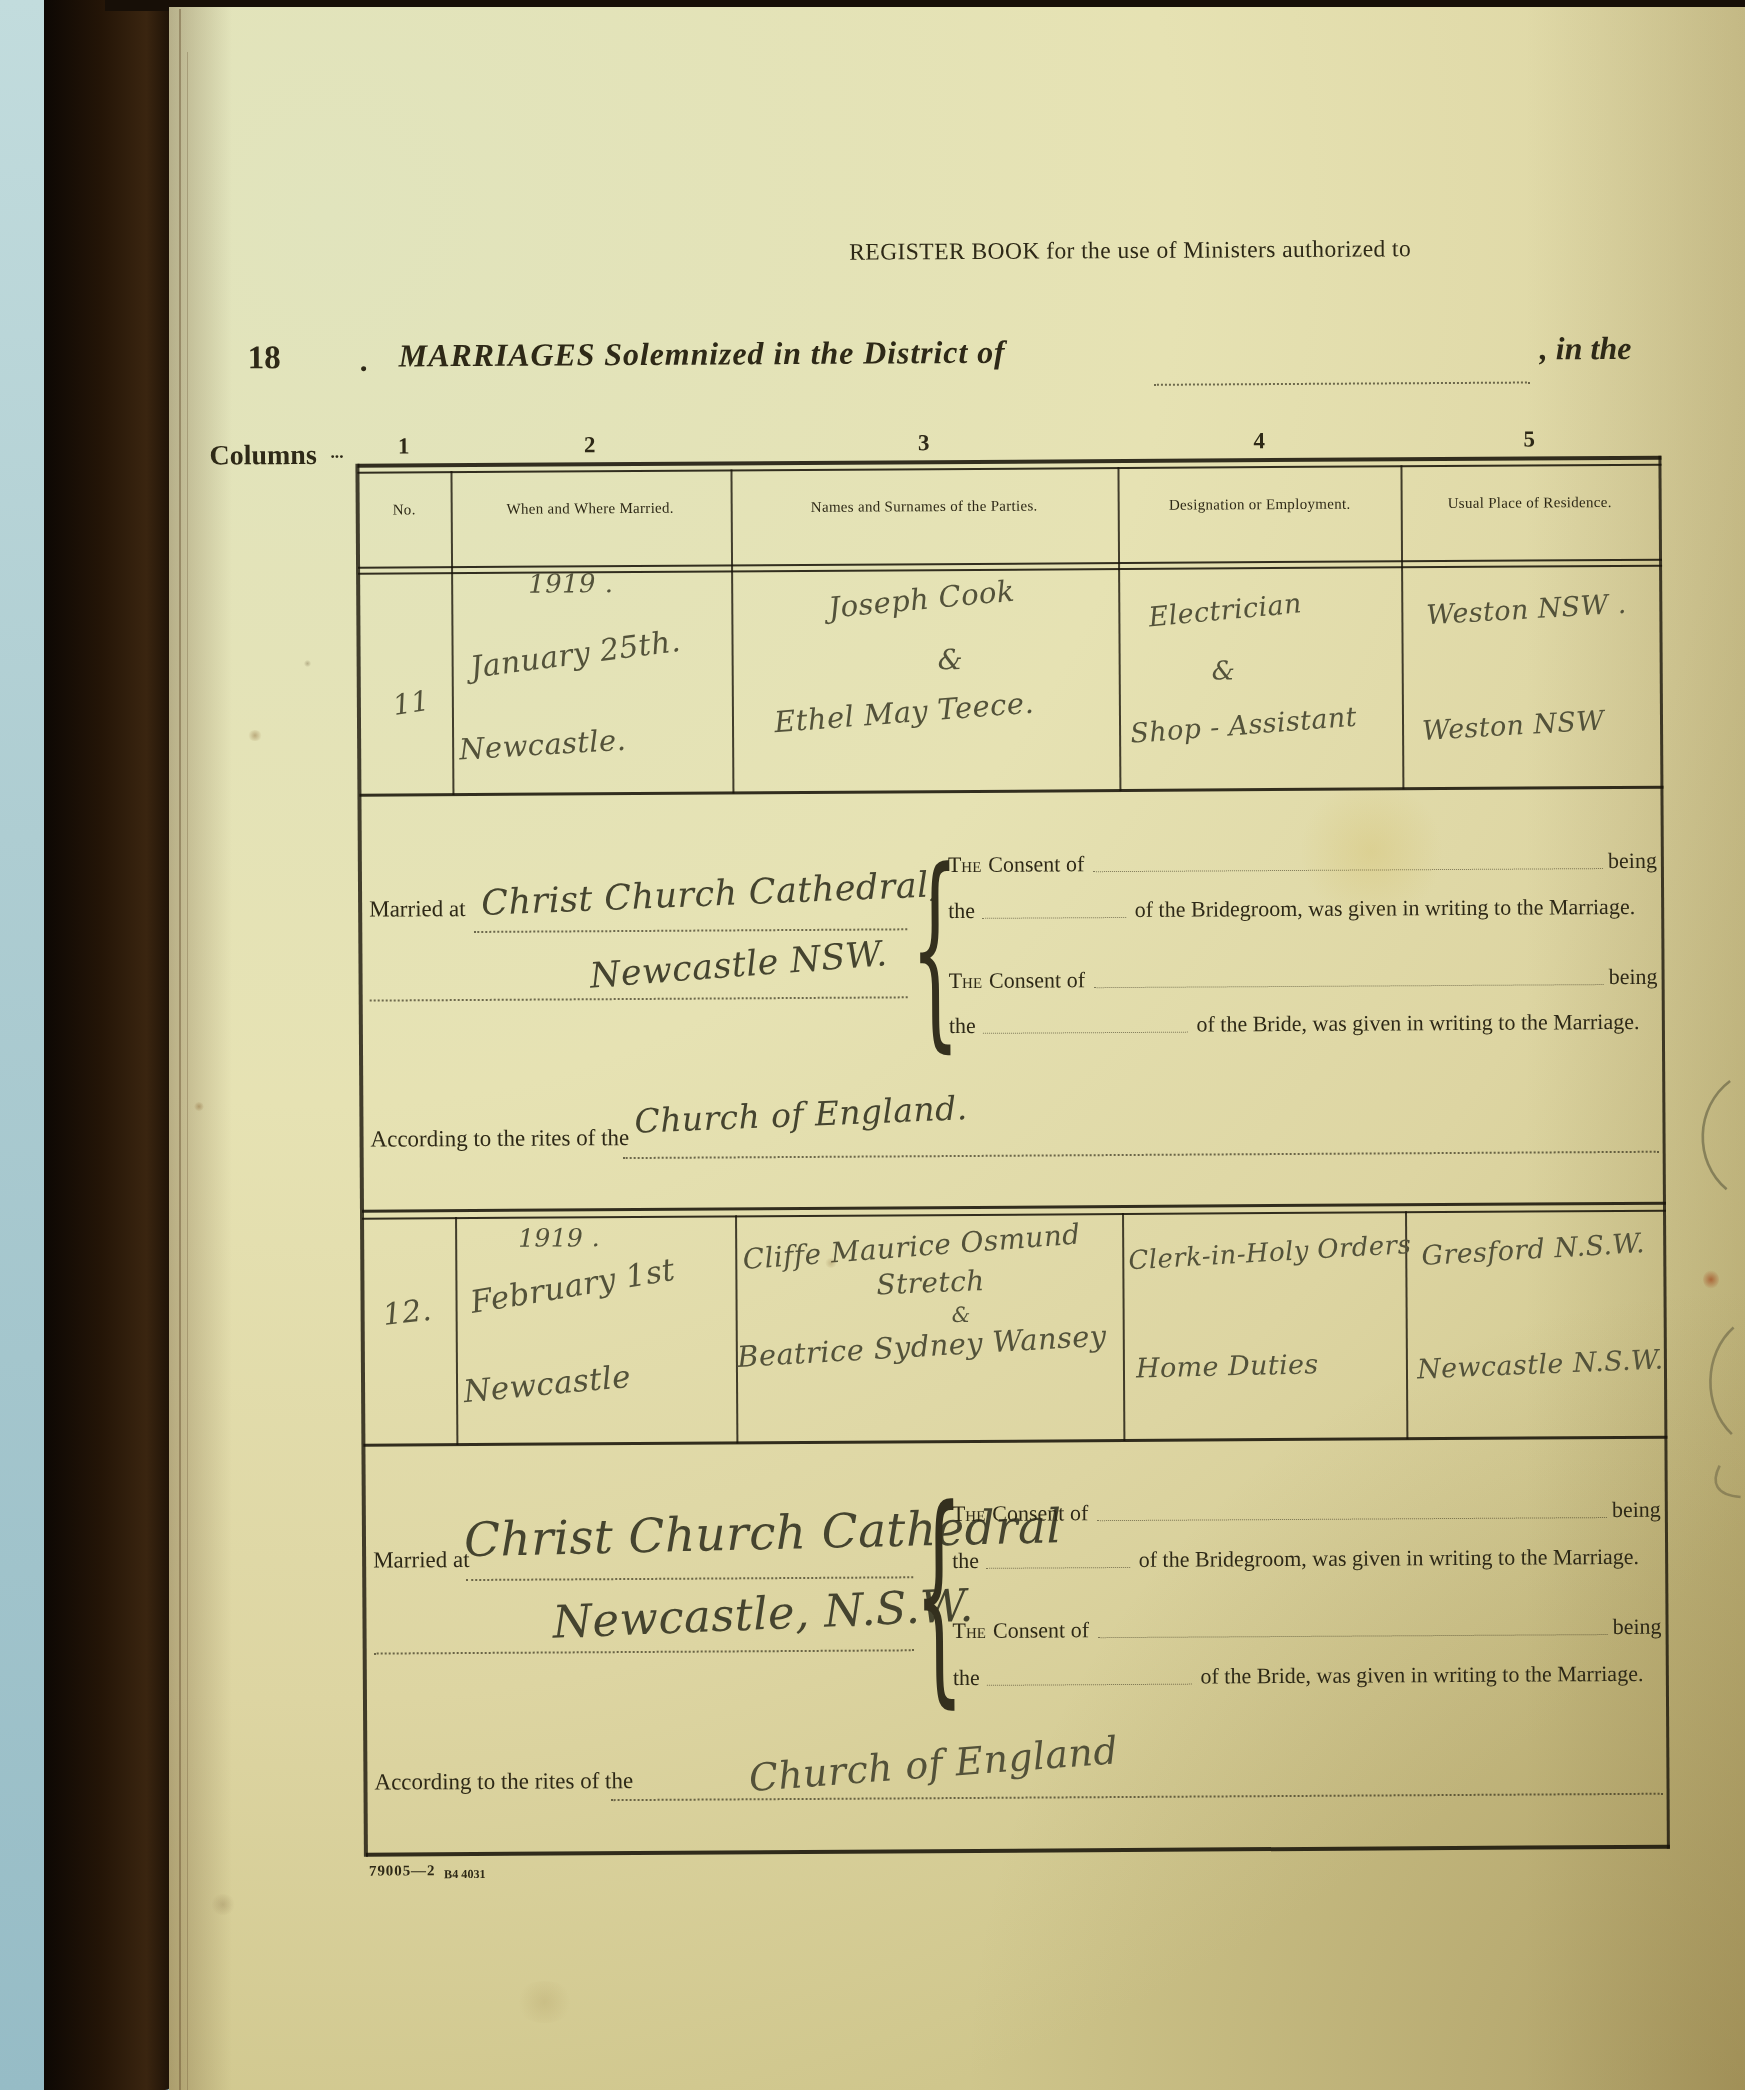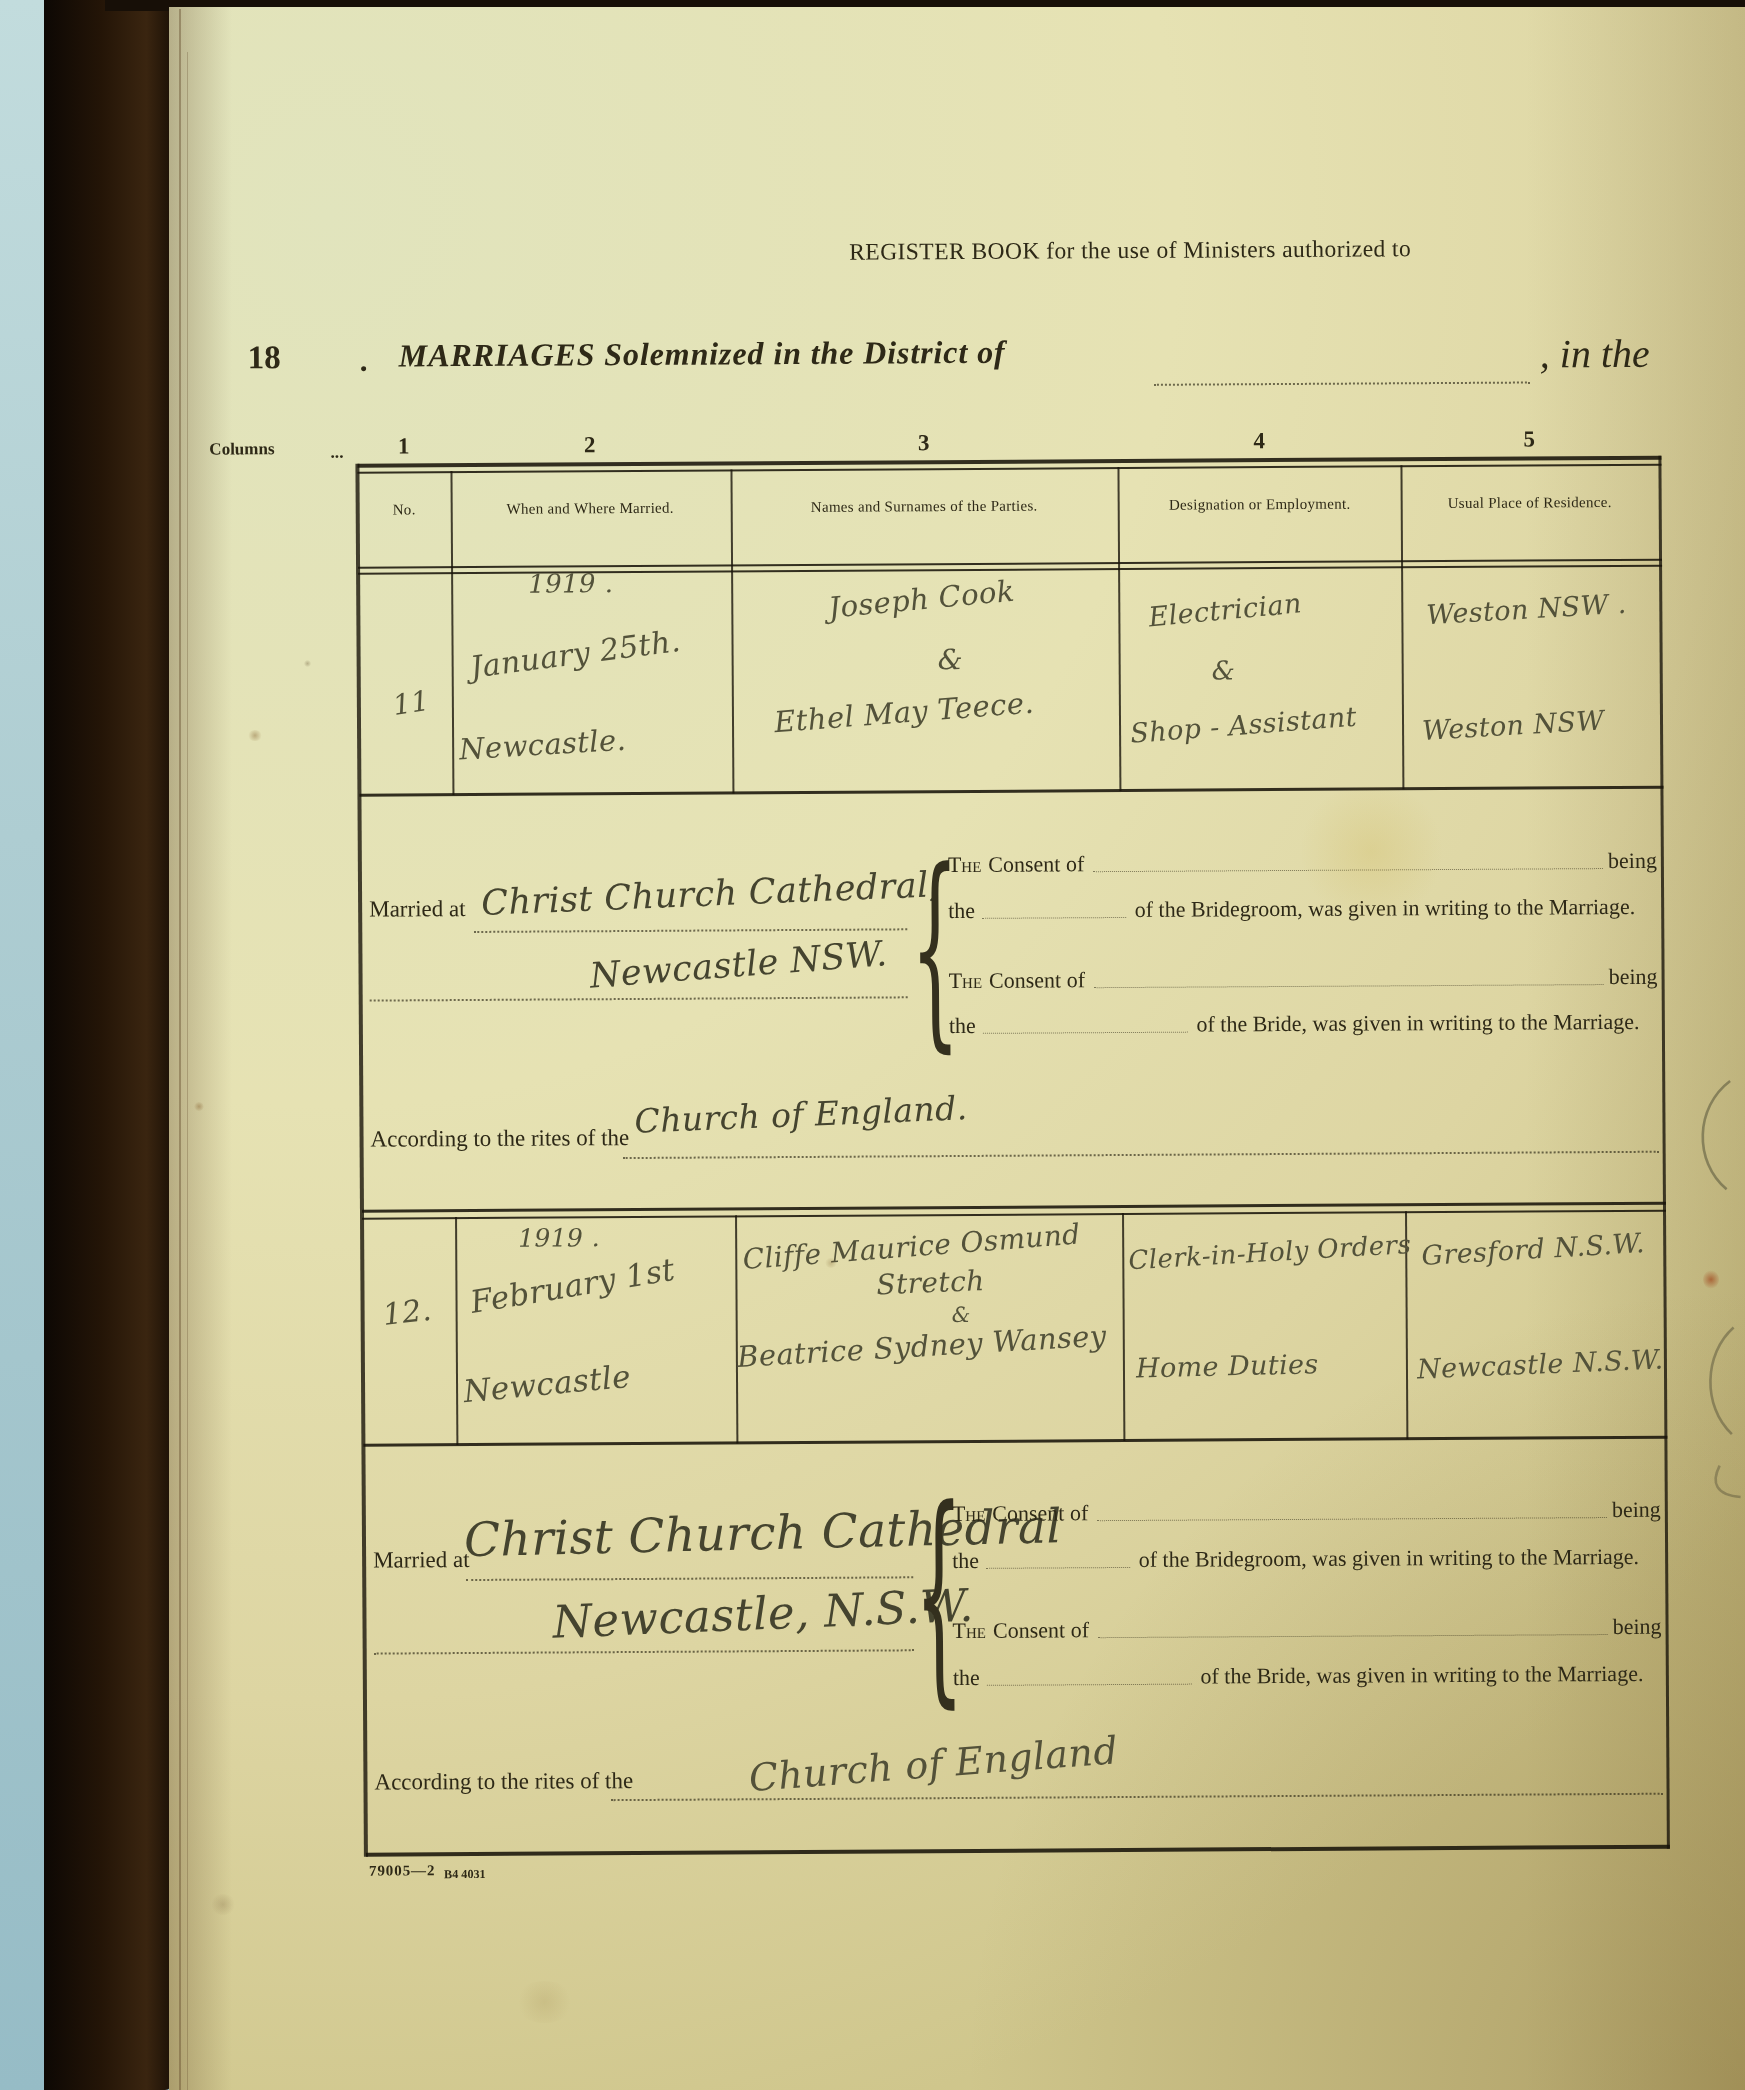--- a/index.html
+++ b/index.html
@@ -46,23 +46,23 @@
   <div class="pstack2"></div>
 
   <div class="content">
 
     <div class="pr" style="left:854px;top:238px;font-size:23.6px;letter-spacing:0.4px">REGISTER BOOK for the use of Ministers authorized to</div>
 
     <div class="pr" style="left:252px;top:335px;font-size:33px;font-weight:bold">18</div>
     <div class="pr" style="left:364px;top:339px;font-size:31px;font-weight:bold">.</div>
     <div class="pr" style="left:403px;top:334px;font-size:32px;font-weight:bold;font-style:italic;letter-spacing:0.9px">MARRIAGES Solemnized in the District of</div>
     <div class="dot" style="left:1158px;top:385px;width:376px"></div>
-    <div class="pr" style="left:1544px;top:334px;font-size:40px;font-weight:normal;font-style:italic">, in the</div>
-
-    <div class="pr" style="left:213px;top:435px;font-size:17px;font-weight:bold">Columns</div>
+    <div class="pr" style="left:1544px;top:334px;font-size:32px;font-weight:bold;font-style:italic">, in the</div>
+
+    <div class="pr" style="left:213px;top:435px;font-size:28px;font-weight:bold">Columns</div>
     <div class="pr" style="left:334px;top:438px;font-size:17.5px;font-weight:bold">...</div>
     <div class="cn" style="left:361px;width:93px">1</div>
     <div class="cn" style="left:454px;width:279px">2</div>
     <div class="cn" style="left:734px;width:387px">3</div>
     <div class="cn" style="left:1121px;width:284px">4</div>
     <div class="cn" style="left:1404px;width:258px">5</div>
 
     <div class="hline" style="left:361px;top:460px;width:1304px;height:3.5px"></div>
     <div class="hline" style="left:361px;top:468px;width:1304px;height:1.7px"></div>
     <div class="hline" style="left:361px;top:563px;width:1304px;height:1.7px"></div>

